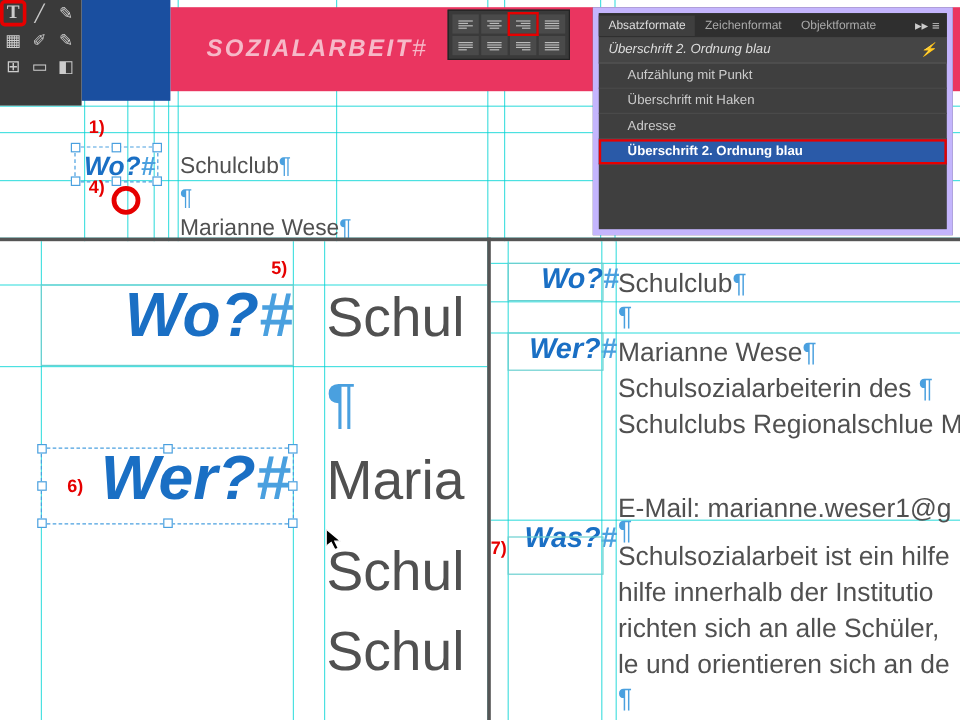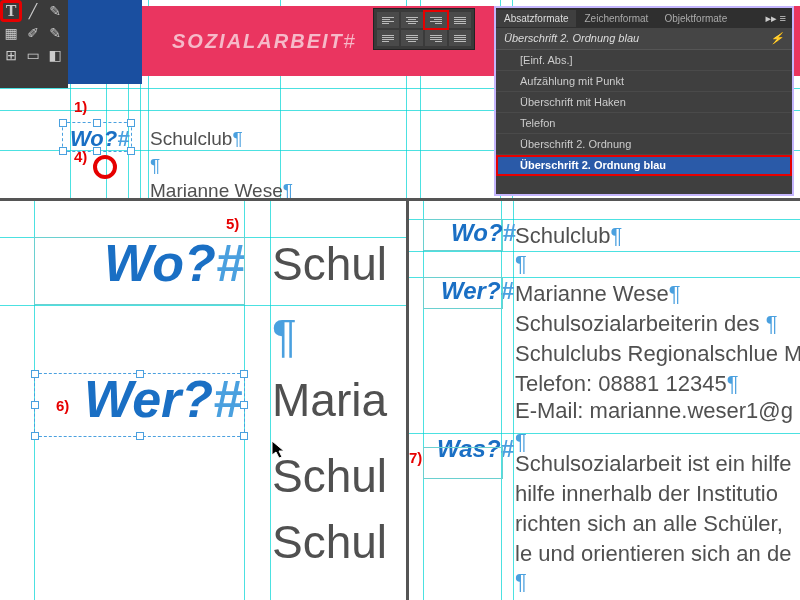--- a/index.html
+++ b/index.html
@@ -17,21 +17,21 @@
   .blue-block { position: absolute; top: 0; left: 68px; width: 74px; height: 84px; background: #1a4fa0; z-index: 4; }
   .pink-header { position: absolute; top: 6px; left: 142px; right: 0; height: 70px; background: #ea3560; z-index: 3; display: flex; align-items: center; }
   .pink-title { color: #f6b9c8; font-style: italic; font-weight: 700; font-size: 20px; letter-spacing: 2px; margin-left: 30px; }
   
   .align-panel { position: absolute; top: 8px; left: 373px; width: 102px; height: 42px; background: #3a3a3a; border: 1px solid #222; z-index: 12; display: grid; grid-template-columns: repeat(4,1fr); grid-template-rows: repeat(2,1fr); padding: 3px; gap: 2px; }
   .align-btn { background: #4a4a4a; display: flex; flex-direction: column; justify-content: center; align-items: center; cursor: pointer; }
   .align-btn.sel { outline: 2px solid #e60000; }
   .align-lines { width: 12px; }
   .align-lines div { height: 1px; background: #bbb; margin: 1px 0; }
   
-  .styles-panel { position: absolute; top: 6px; left: 494px; right: 6px; height: 190px; background: #3f3f3f; border: 2px solid #c4b5fd; z-index: 15; color: #ccc; font-size: 11px; }
+  .styles-panel { position: absolute; top: 6px; left: 494px; right: 6px; height: 190px; background: #3f3f3f; border: 5px solid #c4b5fd; z-index: 15; color: #ccc; font-size: 11px; }
   .styles-tabs { display: flex; height: 20px; background: #2f2f2f; align-items: center; }
   .styles-tab { padding: 3px 8px; font-size: 10px; color: #aaa; cursor: pointer; }
   .styles-tab.active { background: #3f3f3f; color: #ddd; }
   .styles-cur { padding: 4px 8px; font-style: italic; font-size: 11px; color: #ddd; border-bottom: 1px solid #555; background: #454545; display:flex; justify-content:space-between; }
   .style-item { padding: 4px 6px 4px 24px; border-bottom: 1px solid #4a4a4a; cursor: pointer; font-size: 11px; }
   .style-item.sel { background: #2a5aa8; color: #fff; outline: 2px solid #e60000; outline-offset: -2px; font-weight: 700; }
   .anno { position: absolute; color: #e60000; font-size: 15px; font-weight: 700; z-index: 20; }
   .circle-anno { position: absolute; width: 24px; height: 24px; border: 4px solid #e60000; border-radius: 50%; z-index: 20; }
   
   .wo-small { position: absolute; top: 126px; left: 70px; color: #1a6fc4; font-style: italic; font-weight: 700; font-size: 22px; z-index: 6; }
@@ -169,25 +169,23 @@
     <div class="styles-tabs">
       <div class="styles-tab active">Absatzformate</div>
       <div class="styles-tab">Zeichenformat</div>
       <div class="styles-tab">Objektformate</div>
       <span style="margin-left:auto;padding:0 6px;cursor:pointer">▸▸ ≡</span>
     </div>
     <div class="styles-cur">
       <span>Überschrift 2. Ordnung blau</span>
         <span>⚡</span>
     </div>
-    <div class="style-item">[Einf. Abs.]</div>
     <div class="style-item">Aufzählung mit Punkt</div>
     <div class="style-item">Überschrift mit Haken</div>
-    <div class="style-item">Telefon</div>
-    <div class="style-item">Überschrift 2. Ordnung</div>
+    <div class="style-item">Adresse</div>
     <div class="style-item sel">Überschrift 2. Ordnung blau</div>
   </div>
 
   <div class="anno" style="top:98px;left:74px">1)</div>
   <div class="anno" style="top:148px;left:74px">4)</div>
   <div class="circle-anno" style="top:155px;left:93px"></div>
 
   <div class="wo-small"><span>Wo?</span><span class="hidden-char">#</span></div>
   <div class="sel-box" style="top:122px;left:62px;width:70px;height:30px">
     <div class="handle" style="top:-4px;left:-4px"></div>
@@ -248,22 +246,21 @@
     <div class="frame-edge" style="top:18px;left:14px;width:80px;height:32px"></div>
     <div class="med-blue" style="top:18px;left:42px"><span>Wo?</span><span class="hidden-char">#</span></div>
     <div class="med-gray" style="top:20px;left:106px"><span>Schulclub</span><span class="hidden-char">¶</span></div>
     <div class="hidden-char" style="position:absolute;top:50px;left:106px;font-size:22px">¶</div>
 
     <div class="frame-edge" style="top:76px;left:14px;width:80px;height:32px"></div>
     <div class="med-blue" style="top:76px;left:32px"><span>Wer?</span><span class="hidden-char">#</span></div>
     <div class="med-gray" style="top:78px;left:106px"><span>Marianne Wese</span><span class="hidden-char">¶</span></div>
     <div class="med-gray" style="top:108px;left:106px"><span>Schulsozialarbeiterin des</span><span class="hidden-char"> ¶</span></div>
     <div class="med-gray" style="top:138px;left:106px">Schulclubs Regionalschlue M</div>
-    <div class="med-gray" style="top:168px;left:106px"><span>Telefon: 08881 12345</span><span class="hidden-char">¶</span></div>
-    <div class="med-gray" style="top:195px;left:106px">E-Mail: marianne.weser1@g</div>
+    <div class="med-gray" style="top:208px;left:106px">E-Mail: marianne.weser1@g</div>
     <div class="hidden-char" style="position:absolute;top:228px;left:106px;font-size:22px">¶</div>
 
     <div class="anno" style="top:248px;left:0px">7)</div>
     <div class="frame-edge" style="top:246px;left:14px;width:80px;height:32px"></div>
     <div class="med-blue" style="top:234px;left:28px"><span>Was?</span><span class="hidden-char">#</span></div>
     <div class="med-gray" style="top:248px;left:106px">Schulsozialarbeit ist ein hilfe</div>
     <div class="med-gray" style="top:278px;left:106px">hilfe innerhalb der Institutio</div>
     <div class="med-gray" style="top:308px;left:106px">richten sich an alle Schüler,</div>
     <div class="med-gray" style="top:338px;left:106px">le und orientieren sich an de</div>
     <div class="hidden-char" style="position:absolute;top:368px;left:106px;font-size:22px">¶</div>

